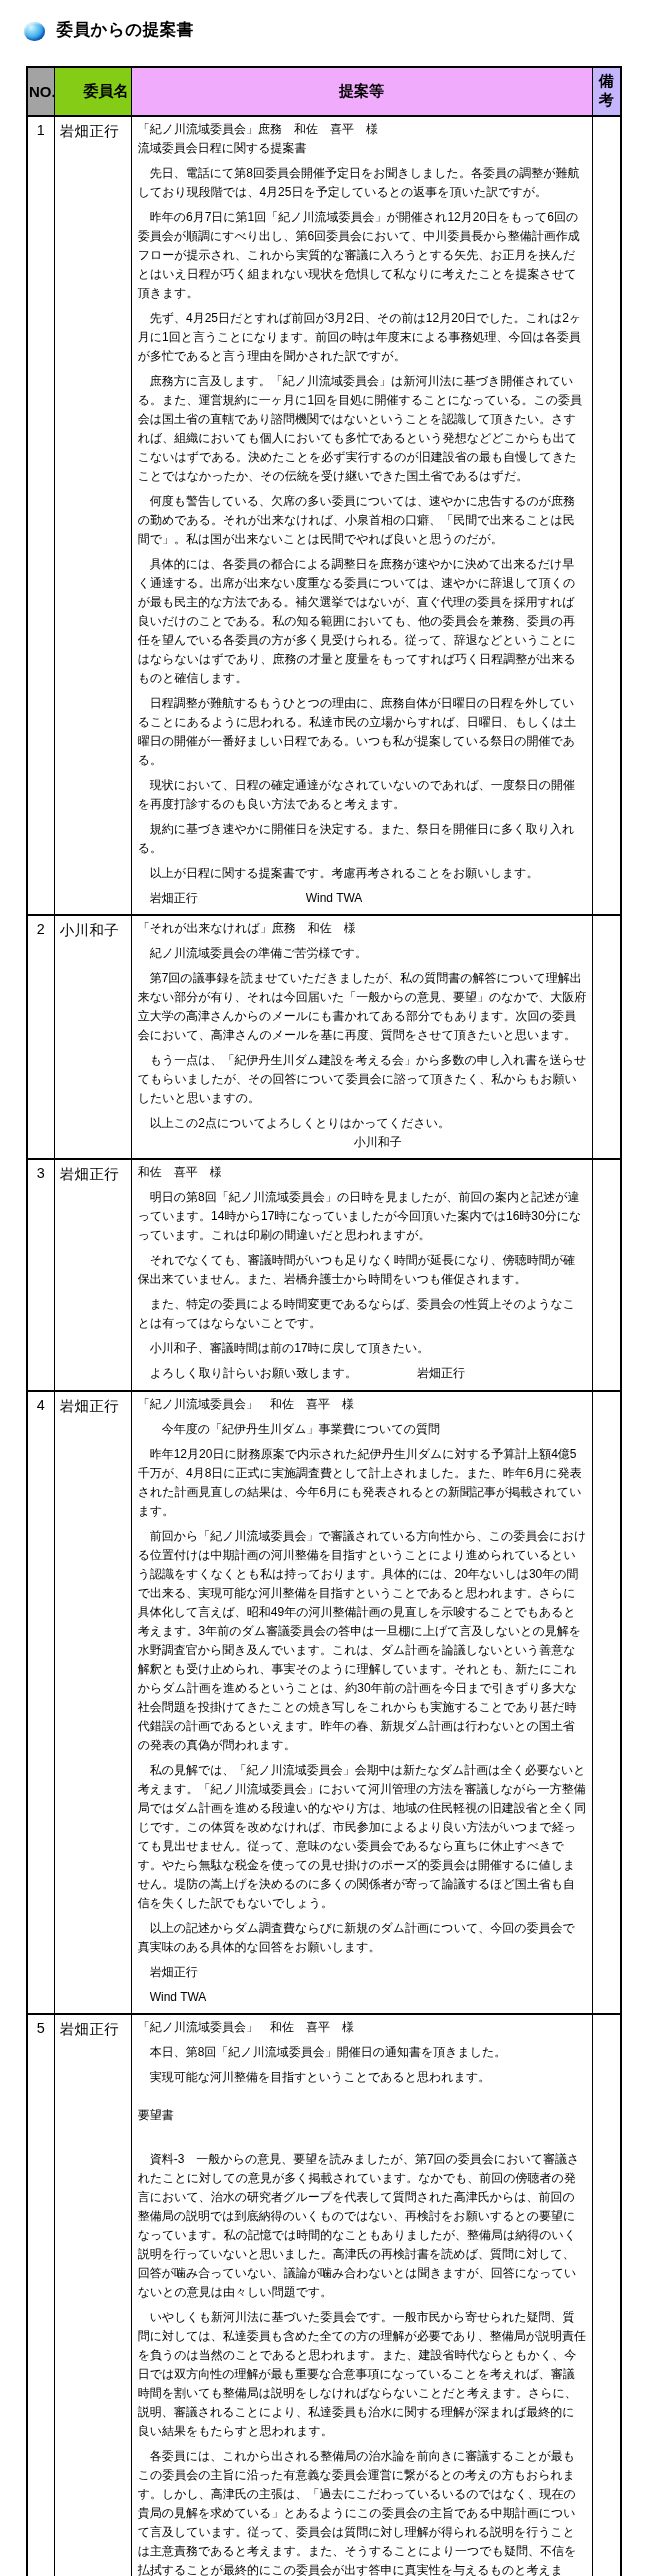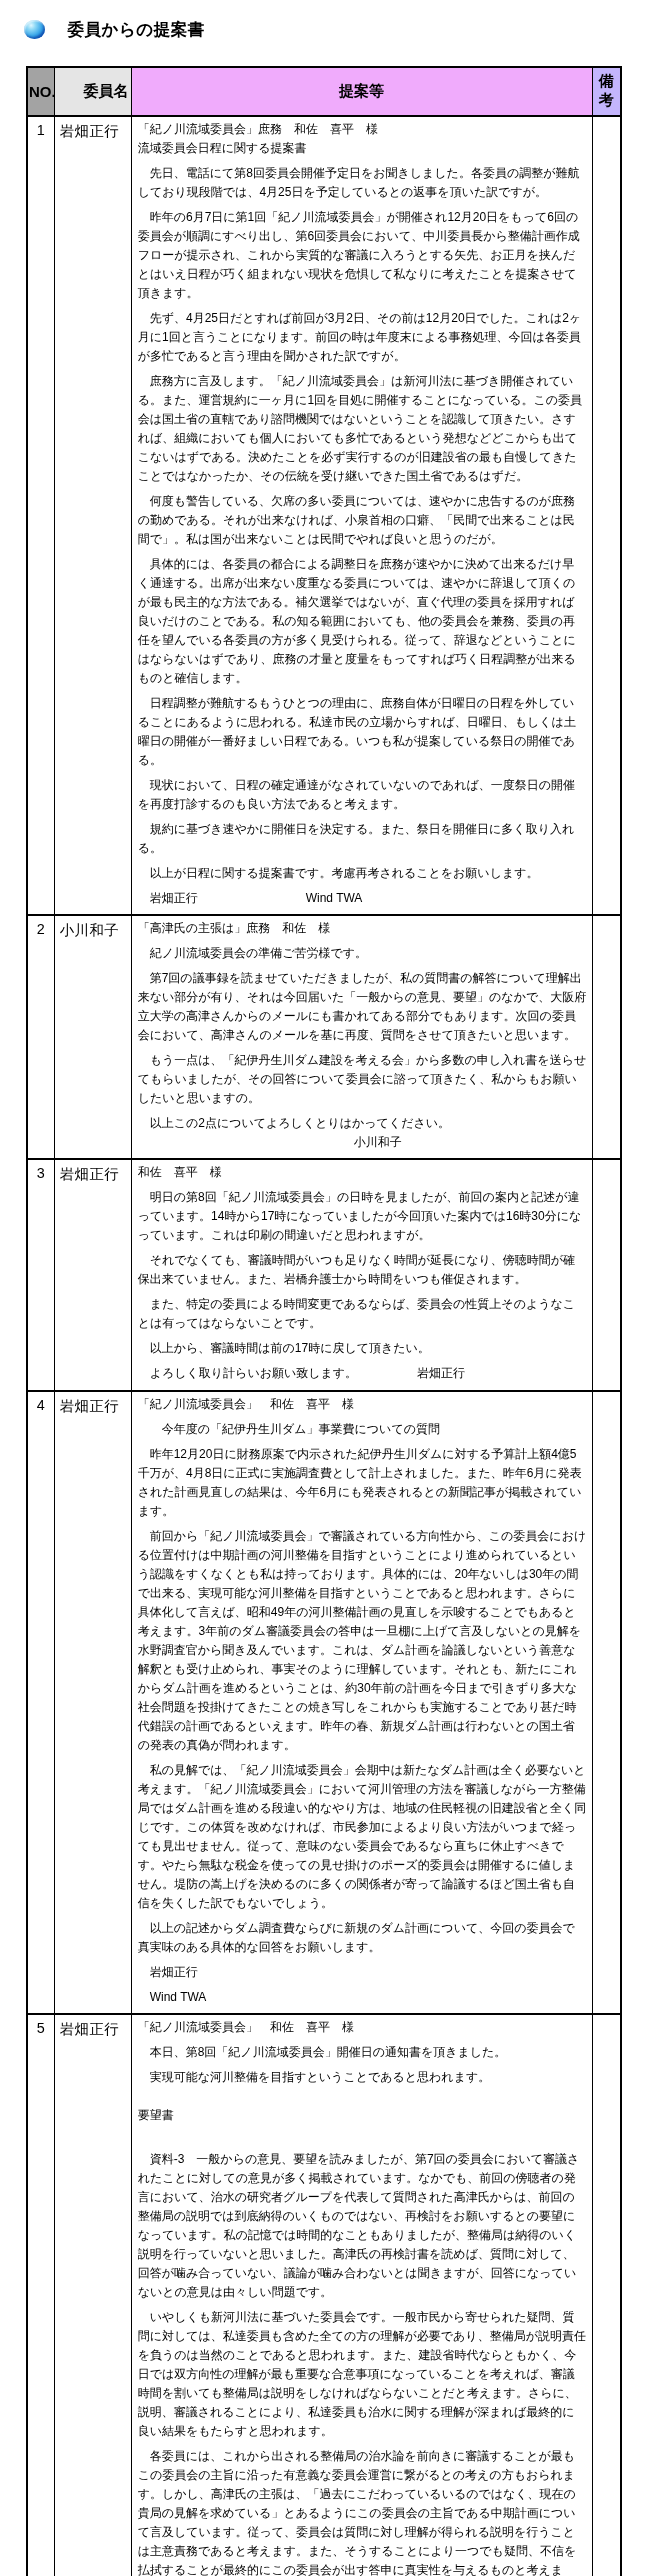--- a/index.html
+++ b/index.html
@@ -8,22 +8,22 @@
     background: #ffffff;
     width: 646px;
   }
   body {
     font-family: "Liberation Sans", "DejaVu Sans", sans-serif;
     color: #000;
     min-height: 2794px;
   }
   .title-row {
     display: flex;
-    align-items: center;
-    gap: 23px;
+    align-items: flex-end;
+    gap: 12px;
     padding: 18.5px 0 0 24px;
   }
   .ball {
     width: 20.6px;
     height: 19px;
     border-radius: 50%;
     background: radial-gradient(circle at 34% 28%, #dff7ff 0%, #8fd9f6 22%, #37a5e8 55%, #1273d2 78%, #0a4fb2 100%);
     box-shadow: inset -1.5px -2.1px 2.1px rgba(10,40,140,0.45), inset 1px 1.5px 1.5px rgba(255,255,255,0.6);
     flex: 0 0 auto;
   }
@@ -96,21 +96,21 @@
 <table class="proposals">
   <colgroup>
     <col class="c-no">
       <col class="c-name">
       <col class="c-body">
       <col class="c-note">
   </colgroup>
   <thead>
     <tr>
       <th style="background: #a3a3a3;">NO.</th>
-      <th style="background: #e5e5e5; padding-left: 28px;">委員名</th>
+      <th style="background: #84cc16; padding-left: 28px;">委員名</th>
       <th style="background: #f0abfc;">提案等</th>
       <th style="background: #c4b5fd;">備考</th>
     </tr>
   </thead>
   <tbody id="rows-body">
       <tr>
         <td class="no-cell">1</td>
         <td class="name-cell">岩畑正行</td>
         <td class="body-cell">
           <div class="line">「紀ノ川流域委員会」庶務　和佐　喜平　様</div>
@@ -126,38 +126,38 @@
           <div class="line ind">規約に基づき速やかに開催日を決定する。また、祭日を開催日に多く取り入れる。</div>
           <div class="line ind">以上が日程に関する提案書です。考慮再考されることをお願いします。</div>
           <div class="line ind">岩畑正行　　　　　　　　　Wind TWA</div>
         </td>
         <td class="note-cell"></td>
       </tr>
       <tr>
         <td class="no-cell">2</td>
         <td class="name-cell">小川和子</td>
         <td class="body-cell">
-          <div class="line">「高津氏の主張は」庶務　和佐　様</div>
+          <div class="line">「それが出来なければ」庶務　和佐　様</div>
           <div class="line ind">紀ノ川流域委員会の準備ご苦労様です。</div>
           <div class="line ind">第7回の議事録を読ませていただきましたが、私の質問書の解答について理解出来ない部分が有り、それは今回届いた「一般からの意見、要望」のなかで、大阪府立大学の高津さんからのメールにも書かれてある部分でもあります。次回の委員会において、高津さんのメールを基に再度、質問をさせて頂きたいと思います。</div>
           <div class="line ind">もう一点は、「紀伊丹生川ダム建設を考える会」から多数の申し入れ書を送らせてもらいましたが、その回答について委員会に諮って頂きたく、私からもお願いしたいと思いますの。</div>
           <div class="line ind">以上この2点についてよろしくとりはかってください。</div>
           <div class="line" style="margin-left: 18em;">小川和子</div>
         </td>
         <td class="note-cell"></td>
       </tr>
       <tr>
         <td class="no-cell">3</td>
         <td class="name-cell">岩畑正行</td>
         <td class="body-cell">
           <div class="line">和佐　喜平　様</div>
           <div class="line ind">明日の第8回「紀ノ川流域委員会」の日時を見ましたが、前回の案内と記述が違っています。14時から17時になっていましたが今回頂いた案内では16時30分になっています。これは印刷の間違いだと思われますが。</div>
           <div class="line ind">それでなくても、審議時間がいつも足りなく時間が延長になり、傍聴時間が確保出来ていません。また、岩橋弁護士から時間をいつも催促されます。</div>
           <div class="line ind">また、特定の委員による時間変更であるならば、委員会の性質上そのようなことは有ってはならないことです。</div>
-          <div class="line ind">以上から、審議時間は前の17時に戻して頂きたい。</div>
+          <div class="line ind">小川和子、審議時間は前の17時に戻して頂きたい。</div>
           <div class="line ind">よろしく取り計らいお願い致します。　　　　　岩畑正行</div>
         </td>
         <td class="note-cell"></td>
       </tr>
       <tr>
         <td class="no-cell">4</td>
         <td class="name-cell">岩畑正行</td>
         <td class="body-cell">
           <div class="line">「紀ノ川流域委員会」　和佐　喜平　様</div>
           <div class="line ind" style="margin-left: 1em;">今年度の「紀伊丹生川ダム」事業費についての質問</div>

